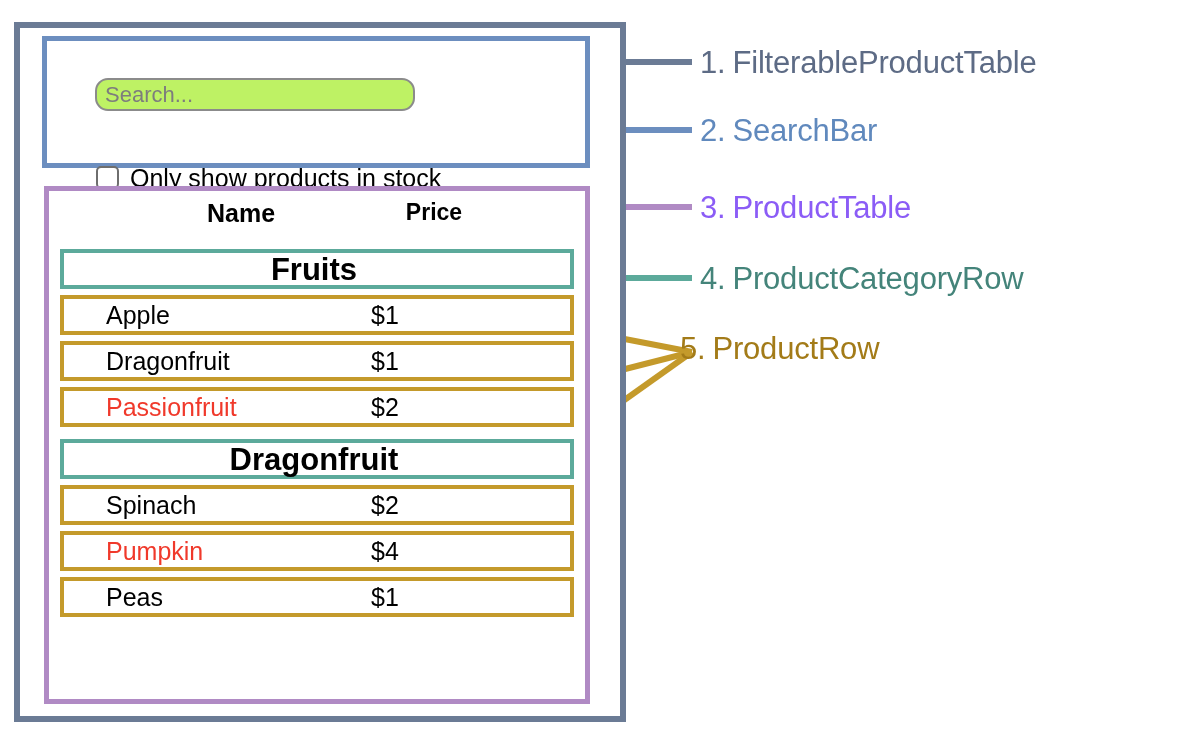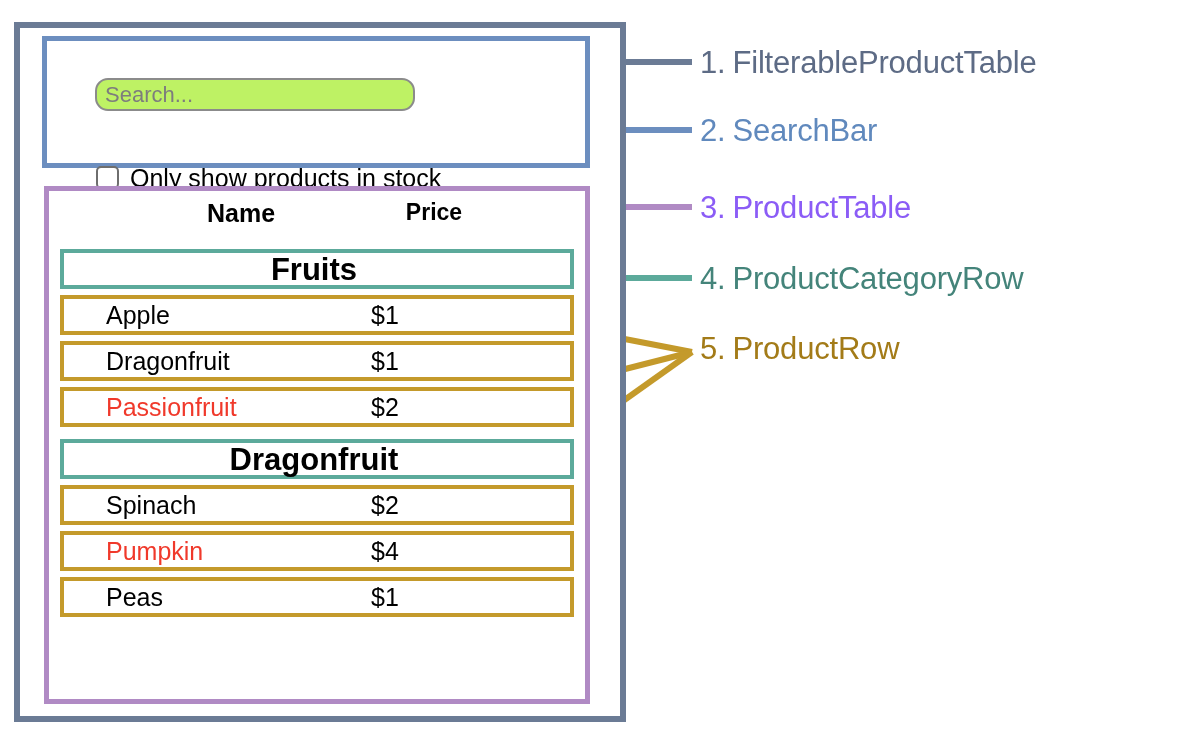--- a/index.html
+++ b/index.html
@@ -196,21 +196,21 @@
     letter-spacing: -0.2px;
     white-space: nowrap;
     line-height: 1;
   }
   .legend-num { margin-right: 7px; }
 
   #l1 { left: 700px; top: 47px; color: #5d6b85; }
   #l2 { left: 700px; top: 115px; color: #6089bd; }
   #l3 { left: 700px; top: 192px; color: #8b5cf6; }
   #l4 { left: 700px; top: 263px; color: #44847a; }
-  #l5 { left: 700px; top: 333px; color: #a37b18; }
+  #l5 { left: 680px; top: 333px; color: #a37b18; }
 
   svg.connectors {
     position: absolute;
     left: 0; top: 0;
     width: 1200px;
     height: 744px;
     pointer-events: none;
   }
 </style>
 </head>

